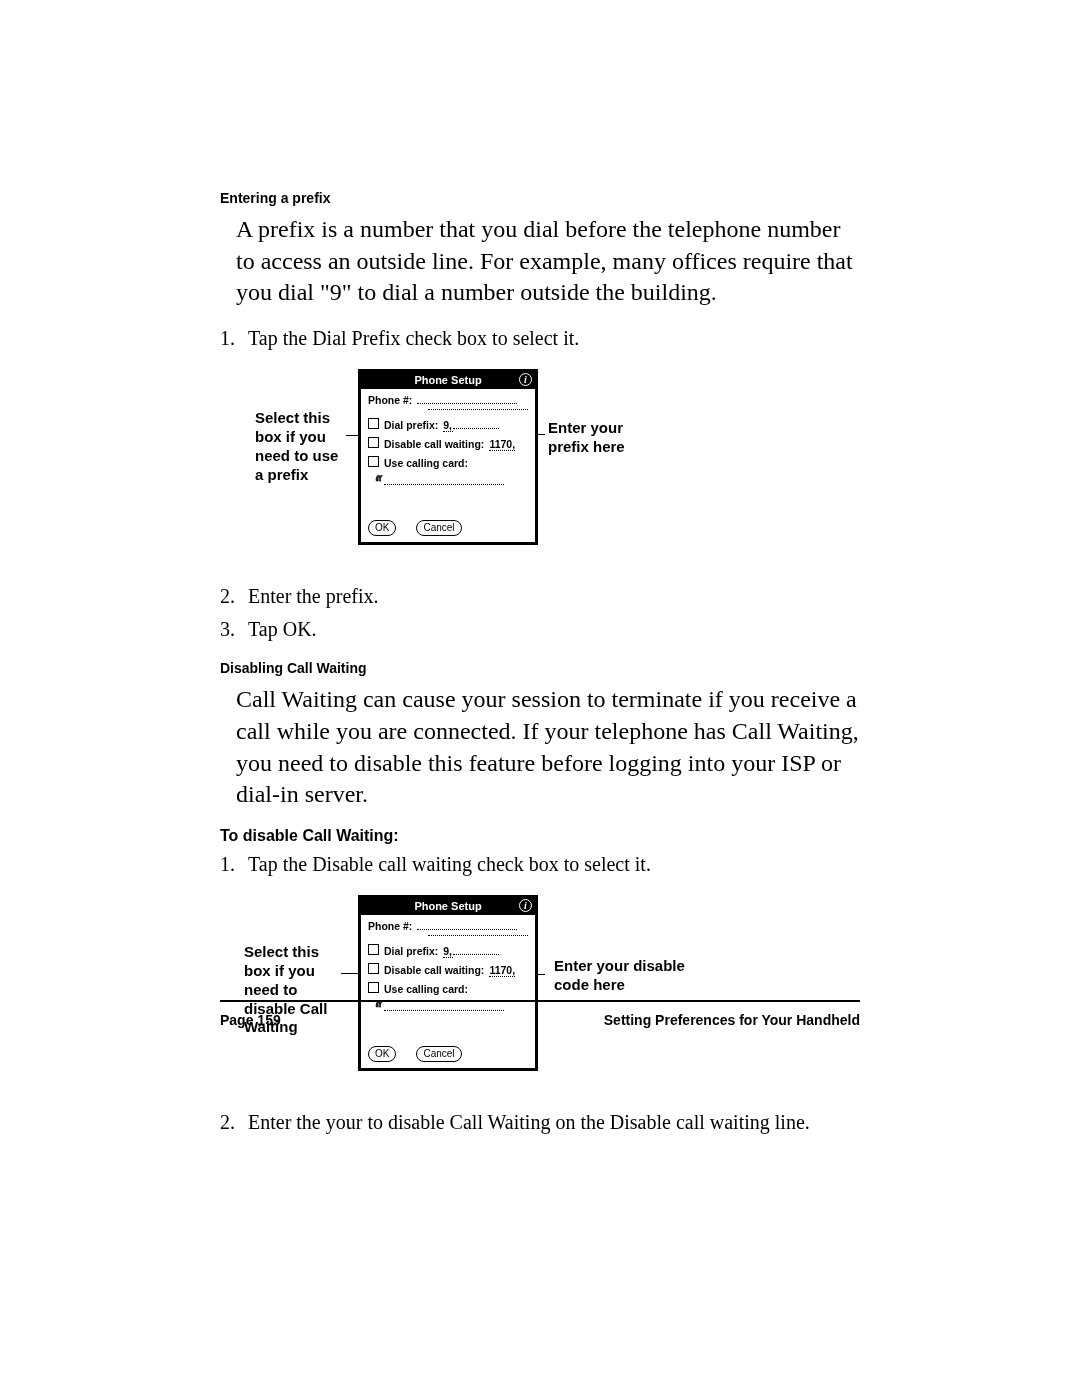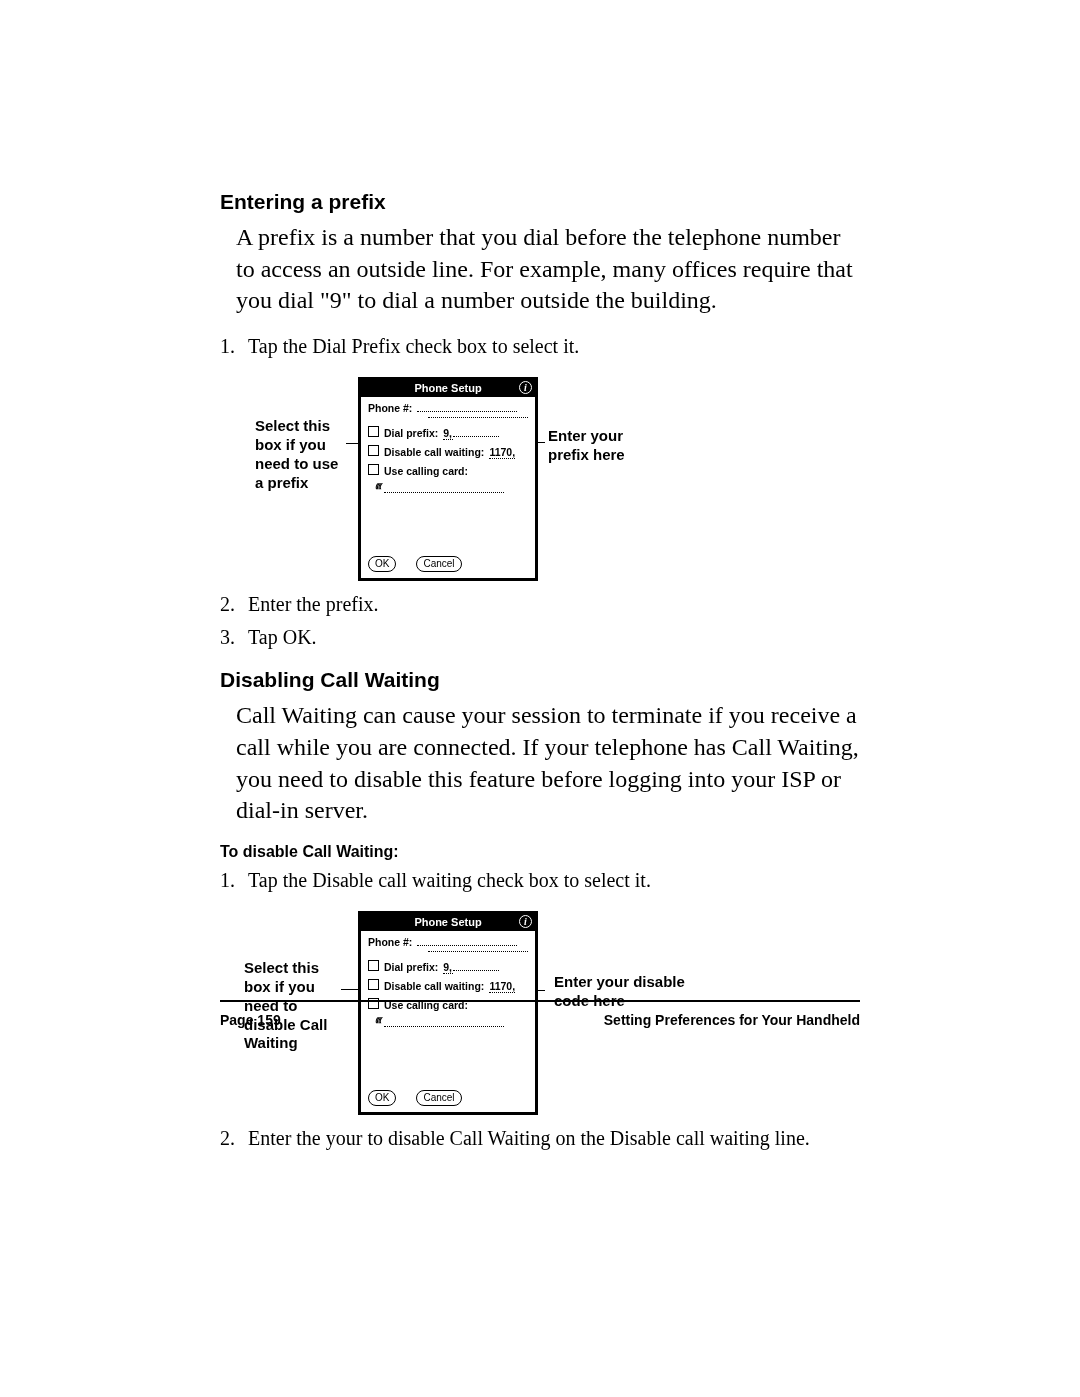--- a/index.html
+++ b/index.html
@@ -13,21 +13,21 @@
   .page {
     position: relative;
     width: 1080px;
     height: 1397px;
     box-sizing: border-box;
     padding: 190px 220px 0 220px;
   }
   h2.section {
     font-family: Helvetica, Arial, sans-serif;
     font-weight: bold;
-    font-size: 21px;
+    font-size: 14px;
     margin: 0 0 8px 0;
   }
   p.body {
     font-size: 24px;
     line-height: 1.32;
     margin: 0 0 16px 16px;
   }
   p.subhead {
     font-family: Helvetica, Arial, sans-serif;
     font-weight: bold;
@@ -74,21 +74,21 @@
     position: absolute;
     height: 0;
     border-top: 1.5px solid #000;
   }
   
   .device {
     position: absolute;
     left: 138px;
     top: 0;
     width: 180px;
-    height: 204px;
+    height: 176px;
     border: 3px solid #000;
     box-sizing: border-box;
     background: #fff;
     font-family: Helvetica, Arial, sans-serif;
   }
   .dev-title {
     background: #000;
     color: #fff;
     height: 17px;
     line-height: 17px;

